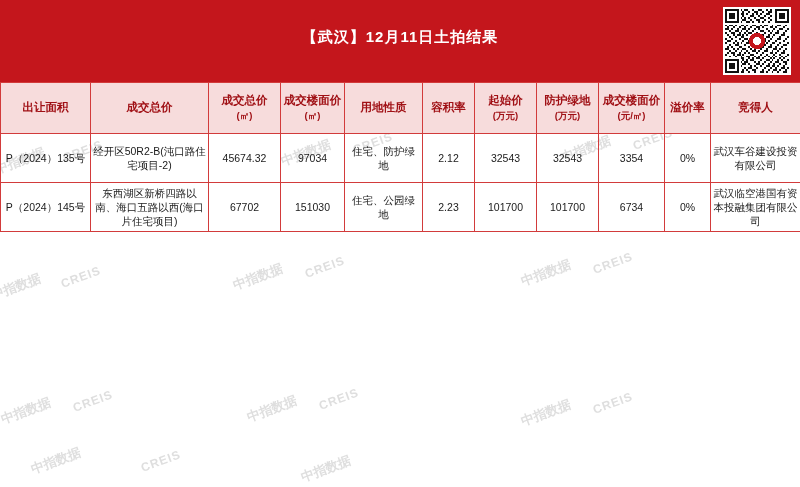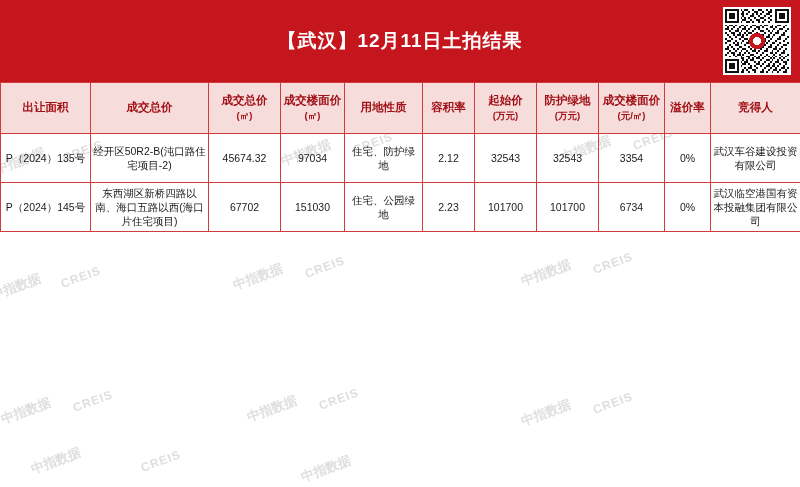--- a/index.html
+++ b/index.html
@@ -23,21 +23,21 @@
     background: #c4161c;
     box-sizing: border-box;
   }
   .banner-title {
     position: absolute;
     left: 0;
     right: 0;
     top: 28px;
     text-align: center;
     color: #ffffff;
-    font-size: 19px;
+    font-size: 15px;
     font-weight: bold;
     letter-spacing: 1px;
   }
   .qr {
     position: absolute;
     right: 9px;
     top: 7px;
     width: 68px;
     height: 68px;
     background: #ffffff;

